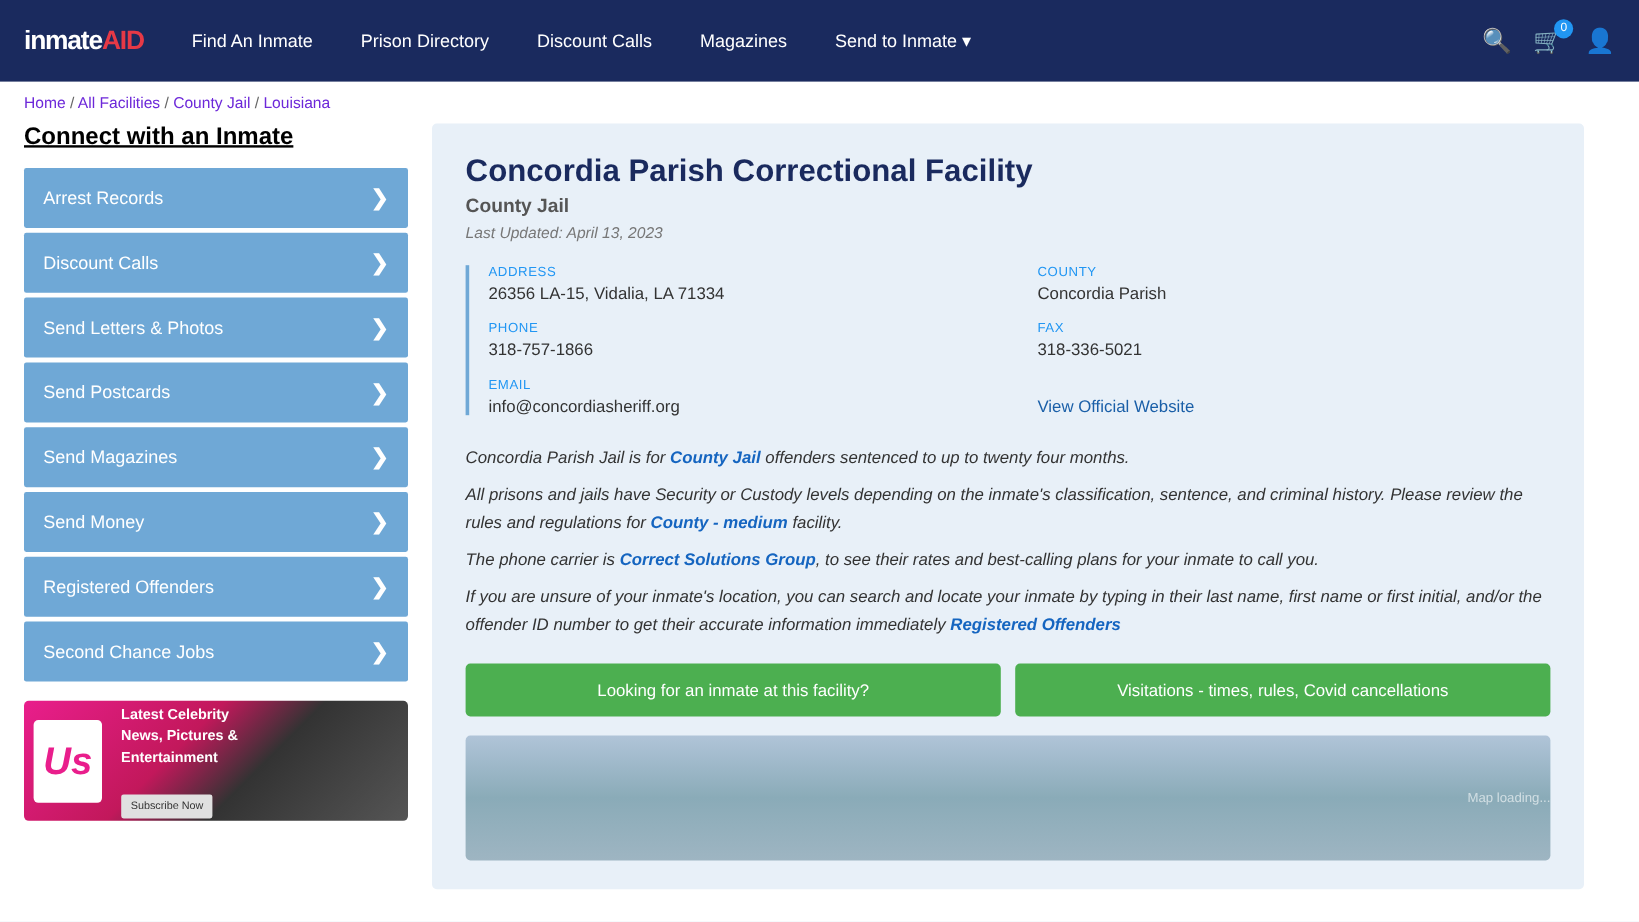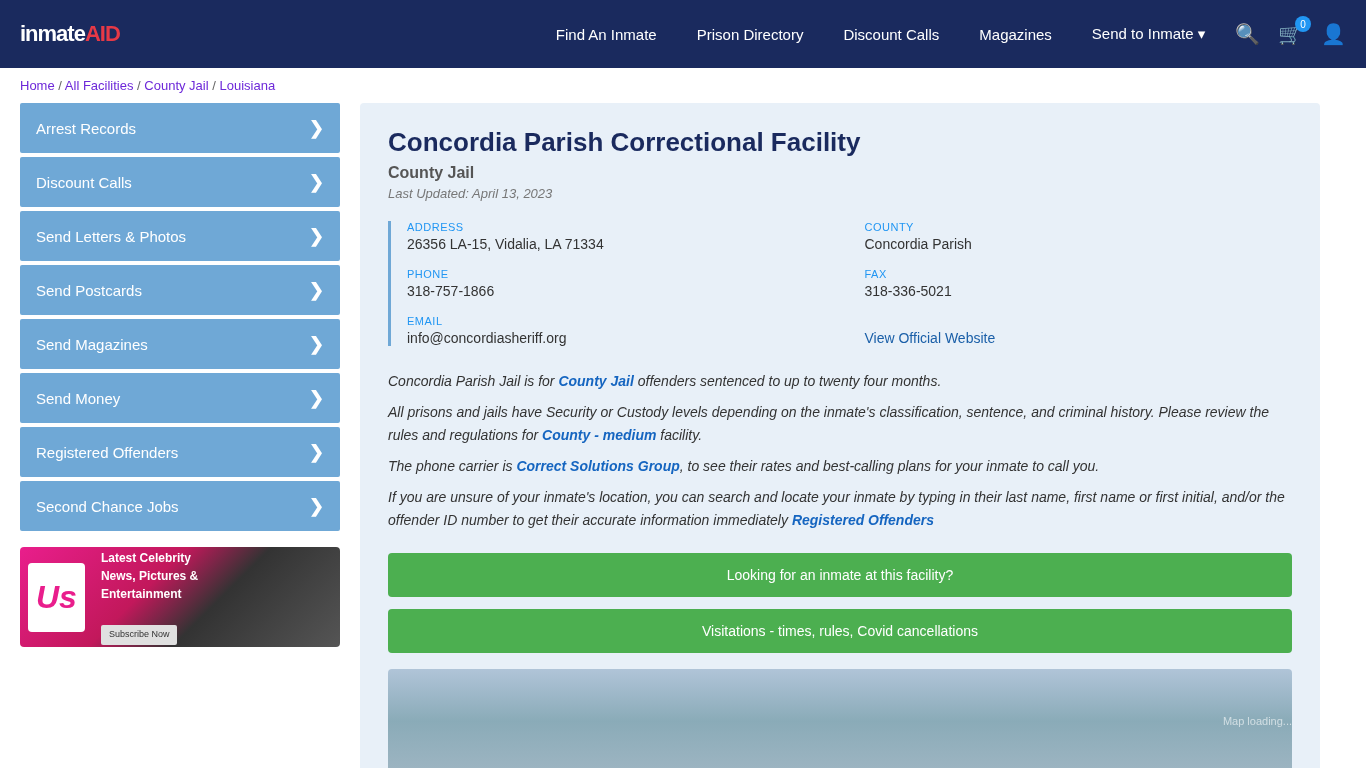--- a/index.html
+++ b/index.html
@@ -24,21 +24,20 @@
       font-size: 22px;
       font-weight: bold;
       letter-spacing: -1px;
     }
     .logo-text span { color: #e63946; }
     .nav-links {
       display: flex;
       align-items: center;
       gap: 40px;
       flex: 1;
-      justify-content: flex-end;
     }
     .nav-link {
       color: #fff;
       text-decoration: none;
       font-size: 15px;
       font-weight: 500;
       cursor: pointer;
       white-space: nowrap;
     }
     .send-to-inmate {
@@ -215,21 +214,20 @@
       margin-bottom: 8px;
     }
     .description a { color: #1565c0; font-weight: bold; text-decoration: none; }
 
     
     .action-buttons {
       display: flex;
       gap: 12px;
       margin-top: 20px;
       flex-wrap: wrap;
-      flex-direction: column;
     }
     .btn-green {
       background: #4caf50;
       color: #fff;
       border: none;
       padding: 14px 20px;
       font-size: 14px;
       font-weight: 500;
       border-radius: 4px;
       cursor: pointer;
@@ -280,20 +278,21 @@
   <a>All Facilities</a>
   <span> / </span>
   <a>County Jail</a>
   <span> / </span>
   <a>Louisiana</a>
 </div>
 
 <div class="main-layout">
 
   <aside class="sidebar">
+    <div class="sidebar-title">Connect with an Inmate</div>
     <div class="sidebar-menu">
       <div class="sidebar-item">
         <span>Arrest Records</span>
         <span class="chevron">❯</span>
       </div>
       <div class="sidebar-item">
         <span>Discount Calls</span>
         <span class="chevron">❯</span>
       </div>
       <div class="sidebar-item">

